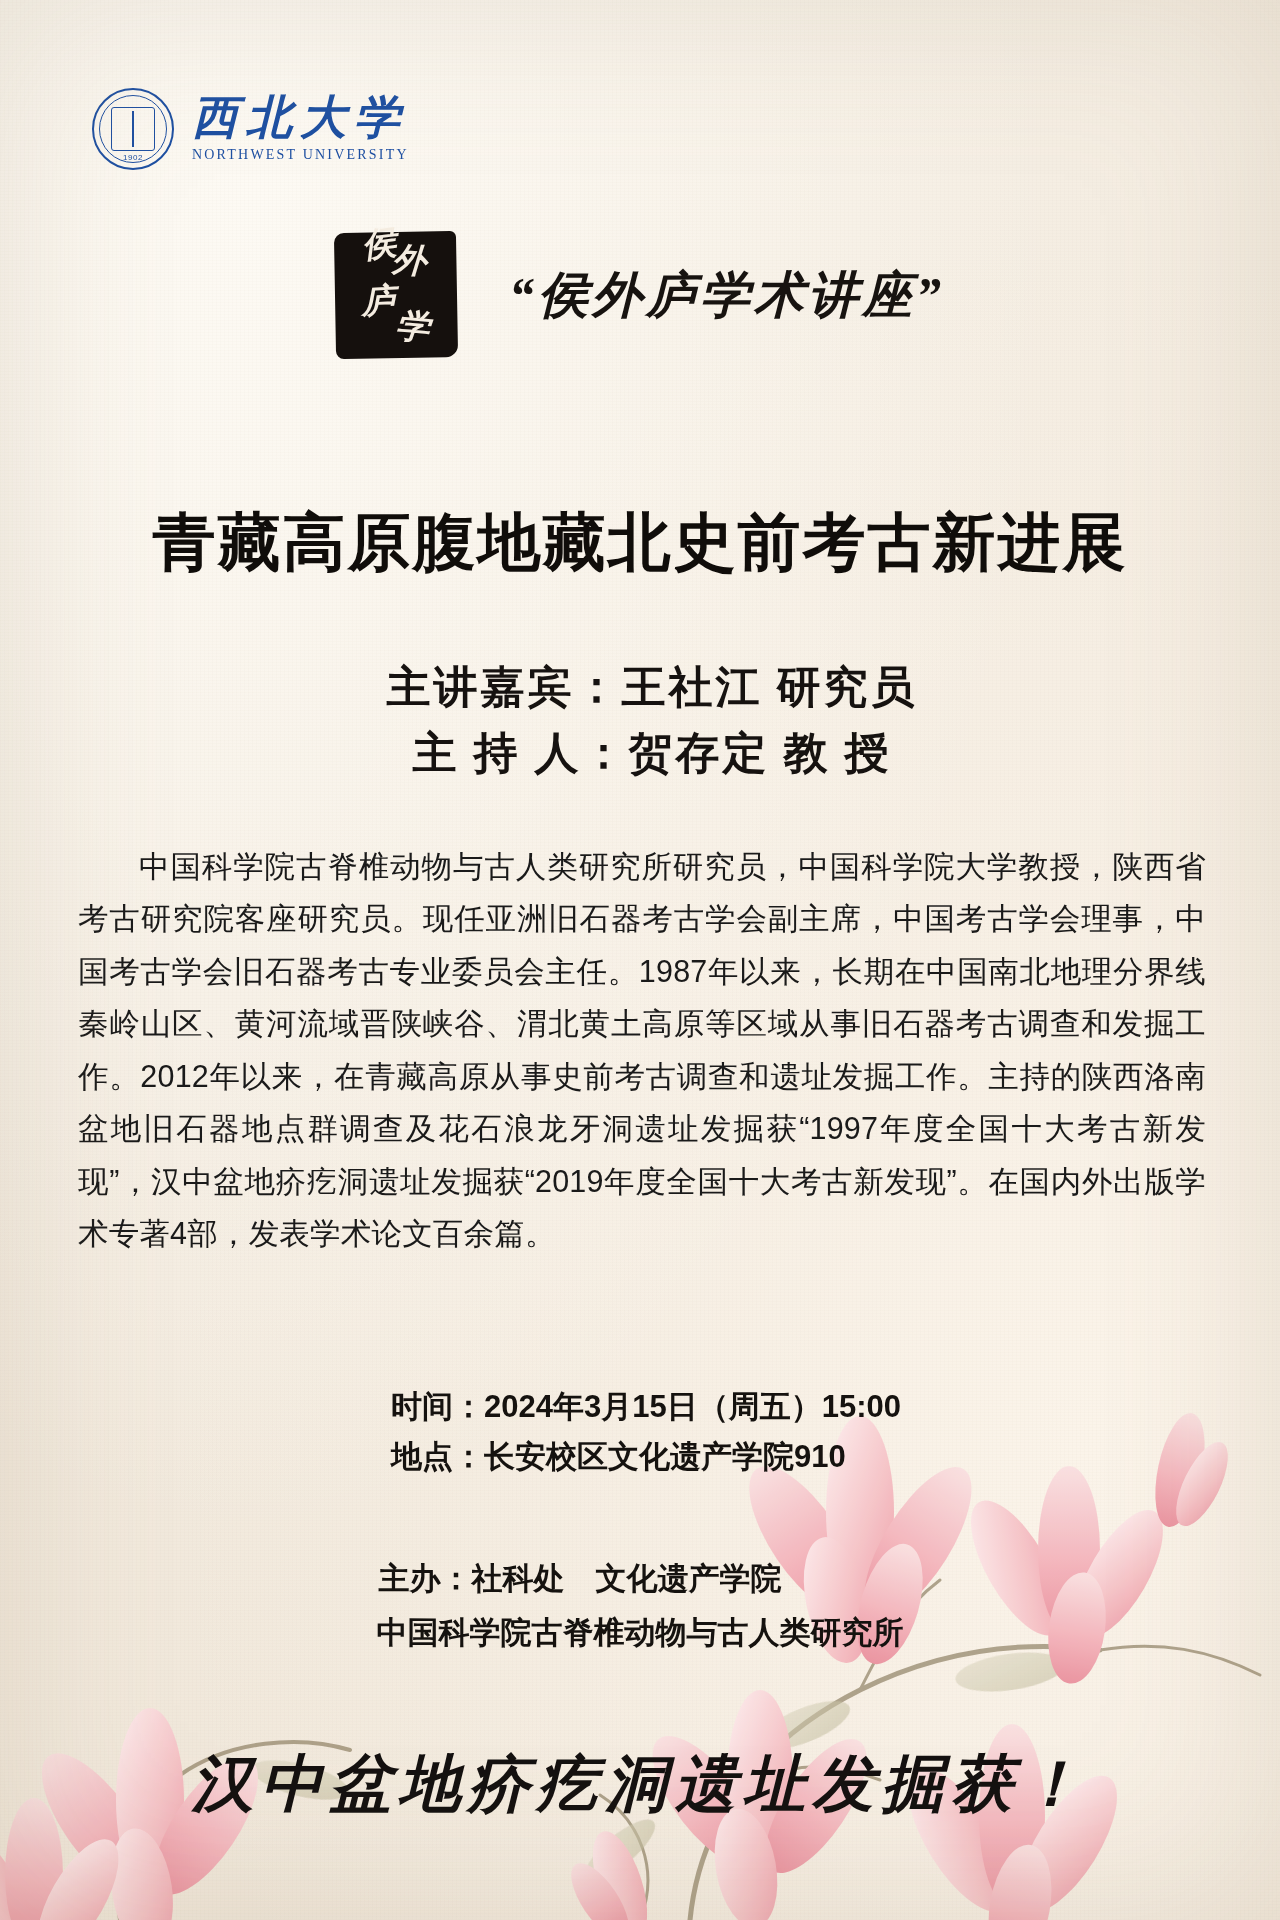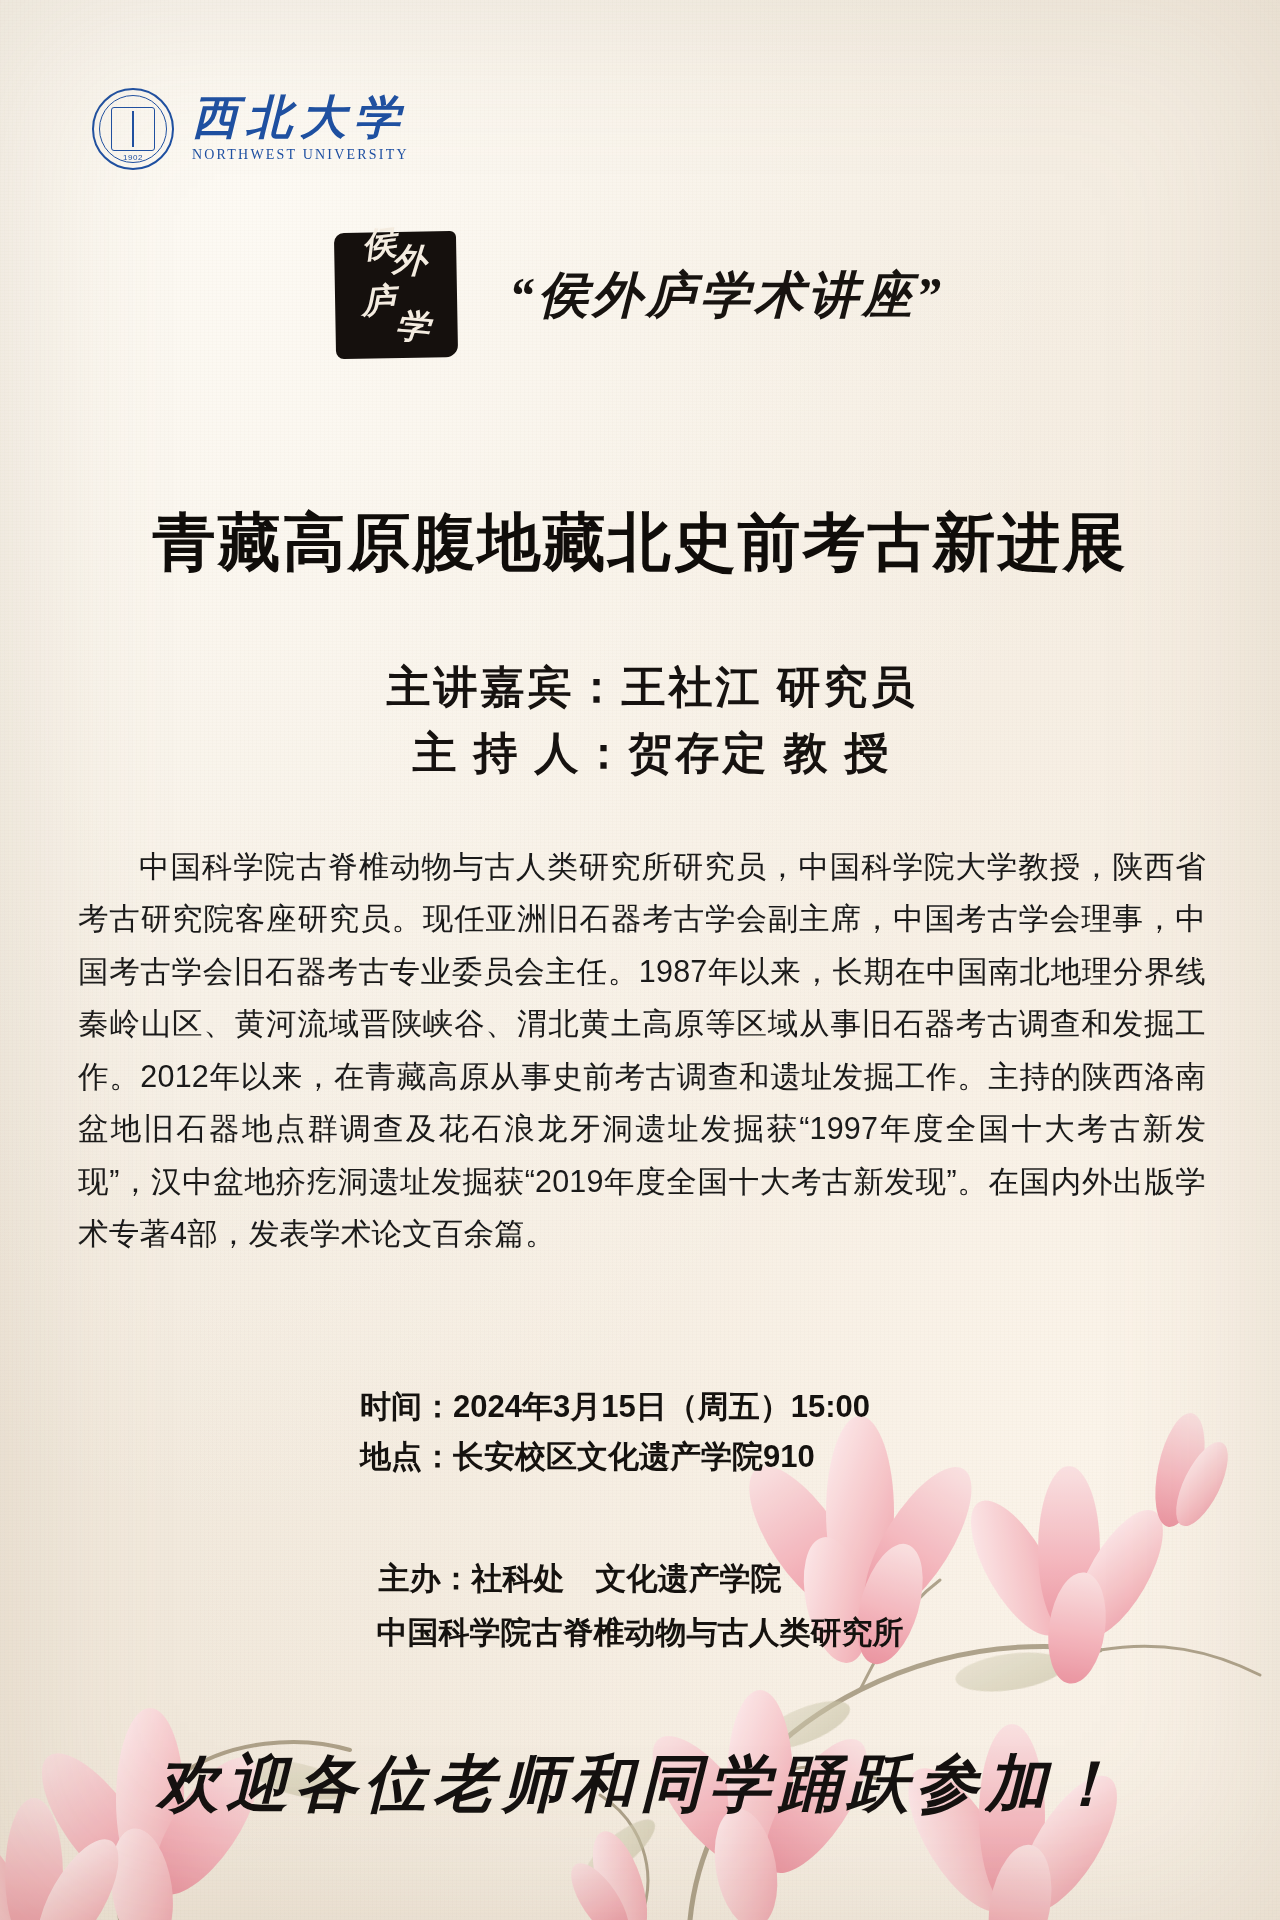--- a/index.html
+++ b/index.html
@@ -228,21 +228,21 @@
   .details {
     position: absolute;
     top: 1382px;
     left: 360px;
     font-family: "Liberation Sans", sans-serif;
     font-size: 31px;
     font-weight: bold;
     color: #15120f;
     line-height: 1.62;
   }
-  .details div { white-space: nowrap; }
+  .details div { white-space: nowrap; margin-left: 31px; }
 
   .organizers {
     position: absolute;
     top: 1552px;
     left: 0;
     right: 0;
     text-align: center;
     font-family: "Liberation Sans", sans-serif;
     font-size: 31px;
     font-weight: bold;
@@ -407,16 +407,16 @@
   <div class="details">
     <div>时间：2024年3月15日（周五）15:00</div>
     <div>地点：长安校区文化遗产学院910</div>
   </div>
 
   <div class="organizers">
     <div class="org-line1">主办：社科处　文化遗产学院</div>
     <div>中国科学院古脊椎动物与古人类研究所</div>
   </div>
 
-  <div class="slogan">欢迎各位老师和同学踊跃参加！</div>
+  <div class="slogan">汉中盆地疥疙洞遗址发掘获！</div>
 
   <div class="vignette"></div>
 </div>
 
 </body></html>

